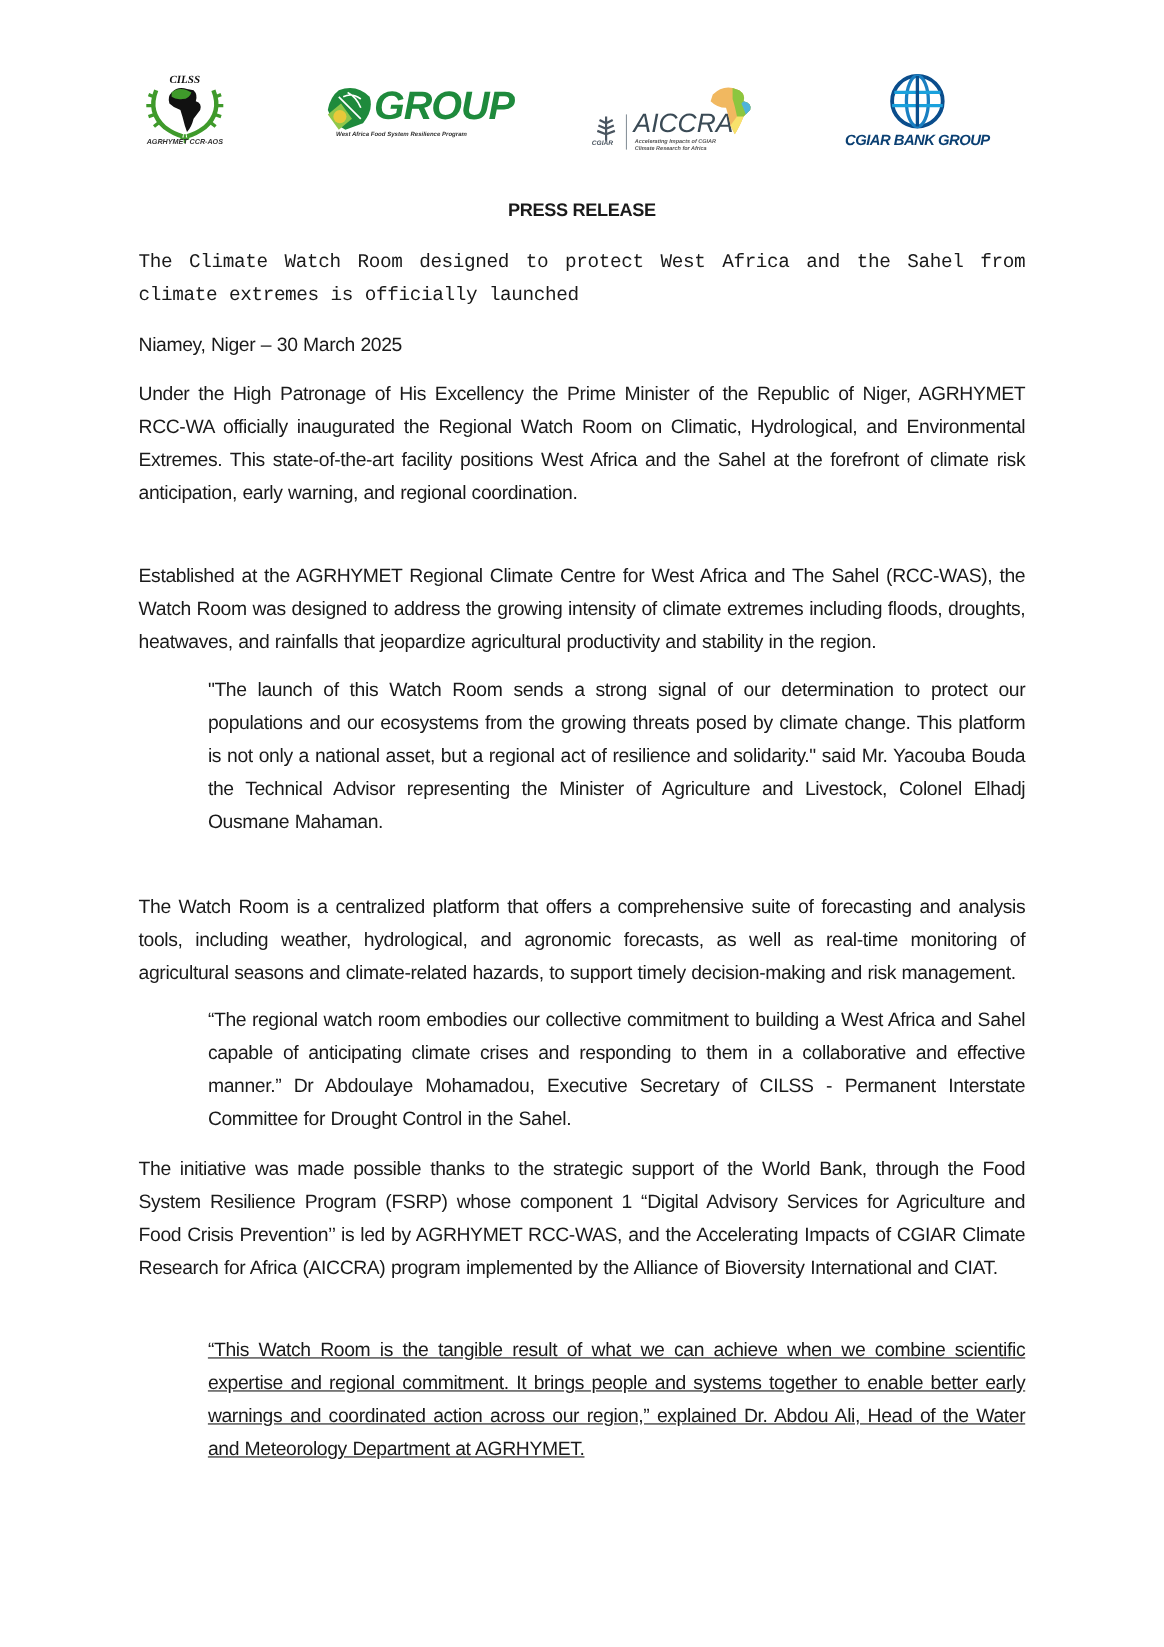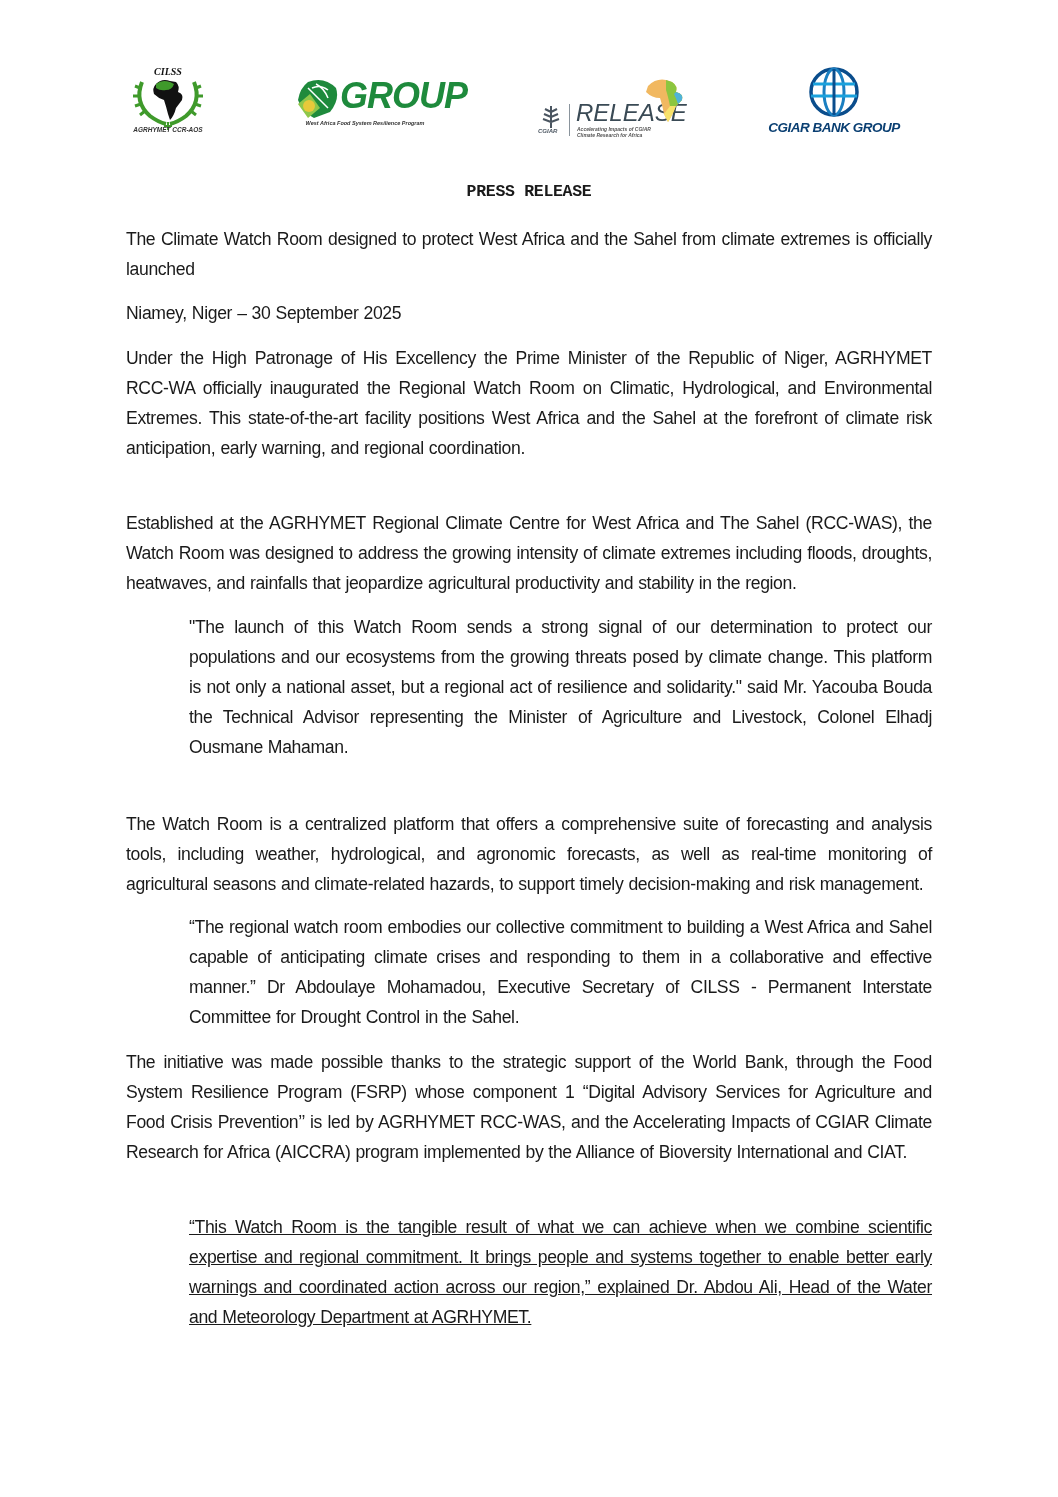--- a/index.html
+++ b/index.html
@@ -3,21 +3,21 @@
 <meta charset="utf-8">
 <style>
   html, body { margin: 0; padding: 0; background: #ffffff; }
   body { width: 1058px; height: 1497px; position: relative; overflow: hidden;
          font-family: "Liberation Sans", sans-serif; color: #1a1a1a; }
   .logo { position: absolute; font-style: italic; }
   .p { position: absolute; left: 126px; width: 806px; font-size: 17.6px; line-height: 30px;
        text-align: justify; letter-spacing: -0.35px; word-spacing: 0.5px; }
   .q { left: 189px; width: 743px; }
   .title { position: absolute; left: 0; width: 1058px; top: 182px; text-align: center;
-           font-weight: bold; font-size: 16.5px; letter-spacing: -0.3px; font-family: Liberation Mono, monospace; }
+           font-weight: bold; font-size: 16.5px; letter-spacing: -0.3px; }
   .last-line { text-align-last: left; }
   .small { font-size: 6px; color: #333; font-weight: bold; }
 </style>
 </head>
 <body>
 
 <div class="logo" style="left:128px;top:64px;width:80px;height:72px;">
   <svg width="80" height="72" viewBox="0 0 80 72">
     <text x="40" y="11" text-anchor="middle" font-size="10" font-weight="bold" fill="#111" font-family="Liberation Serif, serif">CILSS</text>
     <path d="M14 18 Q6 38 22 52 Q30 58 38 60" stroke="#3f9a2b" stroke-width="4" fill="none"></path>
@@ -40,21 +40,21 @@
   <div style="position:absolute;left:46px;top:-2px;font-size:36px;font-weight:bold;color:#1e8a3c;letter-spacing:-1px;line-height:40px;">GROUP</div>
   <div class="small" style="position:absolute;left:4px;top:42px;width:134px;text-align:center;font-size:5.5px;white-space:nowrap;">West Africa Food System Resilience Program</div>
 </div>
 
 <div class="logo" style="left:536px;top:76px;width:150px;height:62px;">
   <svg width="26" height="26" viewBox="0 0 26 26" style="position:absolute;left:2px;top:28px;">
     <path d="M13 2 L13 24 M13 8 L7 5 M13 8 L19 5 M13 13 L6 10 M13 13 L20 10 M13 18 L5 15 M13 18 L21 15" stroke="#4a5560" stroke-width="2" fill="none"></path>
   </svg>
   <div class="small" style="position:absolute;left:2px;top:52px;font-size:6px;color:#4a5560;">CGIAR</div>
   <div style="position:absolute;left:33px;top:28px;width:1px;height:32px;background:#8a949c;"></div>
-  <div style="position:absolute;left:40px;top:24px;font-size:24px;color:#3a4a55;letter-spacing:0;line-height:26px;">RELEASE</div>
+  <div style="position:absolute;left:40px;top:24px;font-size:24px;color:#3a4a55;letter-spacing:0;line-height:26px;">AICCRA</div>
   <div class="small" style="position:absolute;left:41px;top:50px;font-size:5px;color:#555;line-height:6px;white-space:nowrap;">
     <div>Accelerating Impacts of CGIAR</div>
     <div>Climate Research for Africa</div>
   </div>
   <svg width="44" height="48" viewBox="0 0 44 48" style="position:absolute;left:106px;top:0;">
     <path d="M6 10 Q14 2 24 4 L30 6 Q36 10 34 16 Q42 18 40 24 L34 30 Q30 40 26 46 L22 38 Q20 28 18 22 Q10 22 4 16 Z" fill="#f1b860"></path>
     <path d="M24 4 L30 6 Q36 10 34 16 Q42 18 40 24 L34 30 Q30 34 28 30 Q26 20 24 14 Z" fill="#8cc63f"></path>
     <path d="M28 30 L34 30 Q30 40 26 46 L22 38 Z" fill="#f7e26b"></path>
     <path d="M34 16 Q42 18 40 24 L36 28 Q34 22 32 18 Z" fill="#4fb3d9"></path>
   </svg>
@@ -65,23 +65,23 @@
     <circle cx="26" cy="26" r="23" stroke="#0a4d8c" stroke-width="3.5" fill="none"></circle>
     <ellipse cx="26" cy="26" rx="10" ry="23" stroke="#1a7fc1" stroke-width="3" fill="none"></ellipse>
     <path d="M5 18 L47 18 M3 30 L49 30" stroke="#1aa1dc" stroke-width="3"></path>
     <path d="M26 3 L26 49" stroke="#0a4d8c" stroke-width="3"></path>
   </svg>
   <div style="position:absolute;left:0;top:54px;width:152px;text-align:center;font-size:13.5px;font-weight:bold;color:#0a3f72;letter-spacing:-0.5px;white-space:nowrap;">CGIAR BANK GROUP</div>
 </div>
 
 <div class="title">PRESS RELEASE</div>
 
-<div class="p last-line" style="top:224px;">The Climate Watch Room designed to protect West Africa and the Sahel from climate extremes is officially launched</div>
+<div class="p last-line" style="top:224px;font-family:Liberation Mono, monospace;">The Climate Watch Room designed to protect West Africa and the Sahel from climate extremes is officially launched</div>
 
-<div class="p" style="top:298px;">Niamey, Niger – 30 September 2025</div>
+<div class="p" style="top:298px;">Niamey, Niger – 30 March 2025</div>
 
 <div class="p last-line" style="top:343px;">Under the High Patronage of His Excellency the Prime Minister of the Republic of Niger, AGRHYMET RCC-WA officially inaugurated the Regional Watch Room on Climatic, Hydrological, and Environmental Extremes. This state-of-the-art facility positions West Africa and the Sahel at the forefront of climate risk anticipation, early warning, and regional coordination.</div>
 
 <div class="p last-line" style="top:508px;">Established at the AGRHYMET Regional Climate Centre for West Africa and The Sahel (RCC-WAS), the Watch Room was designed to address the growing intensity of climate extremes including floods, droughts, heatwaves, and rainfalls that jeopardize agricultural productivity and stability in the region.</div>
 
 <div class="p q last-line" style="top:612px;">"The launch of this Watch Room sends a strong signal of our determination to protect our populations and our ecosystems from the growing threats posed by climate change. This platform is not only a national asset, but a regional act of resilience and solidarity." said Mr. Yacouba Bouda the Technical Advisor representing the Minister of Agriculture and Livestock, Colonel Elhadj Ousmane Mahaman.</div>
 
 <div class="p last-line" style="top:809px;">The Watch Room is a centralized platform that offers a comprehensive suite of forecasting and analysis tools, including weather, hydrological, and agronomic forecasts, as well as real-time monitoring of agricultural seasons and climate-related hazards, to support timely decision-making and risk management.</div>
 
 <div class="p q last-line" style="top:912px;">“The regional watch room embodies our collective commitment to building a West Africa and Sahel capable of anticipating climate crises and responding to them in a collaborative and effective manner.” Dr Abdoulaye Mohamadou, Executive Secretary of CILSS - Permanent Interstate Committee for Drought Control in the Sahel.</div>

